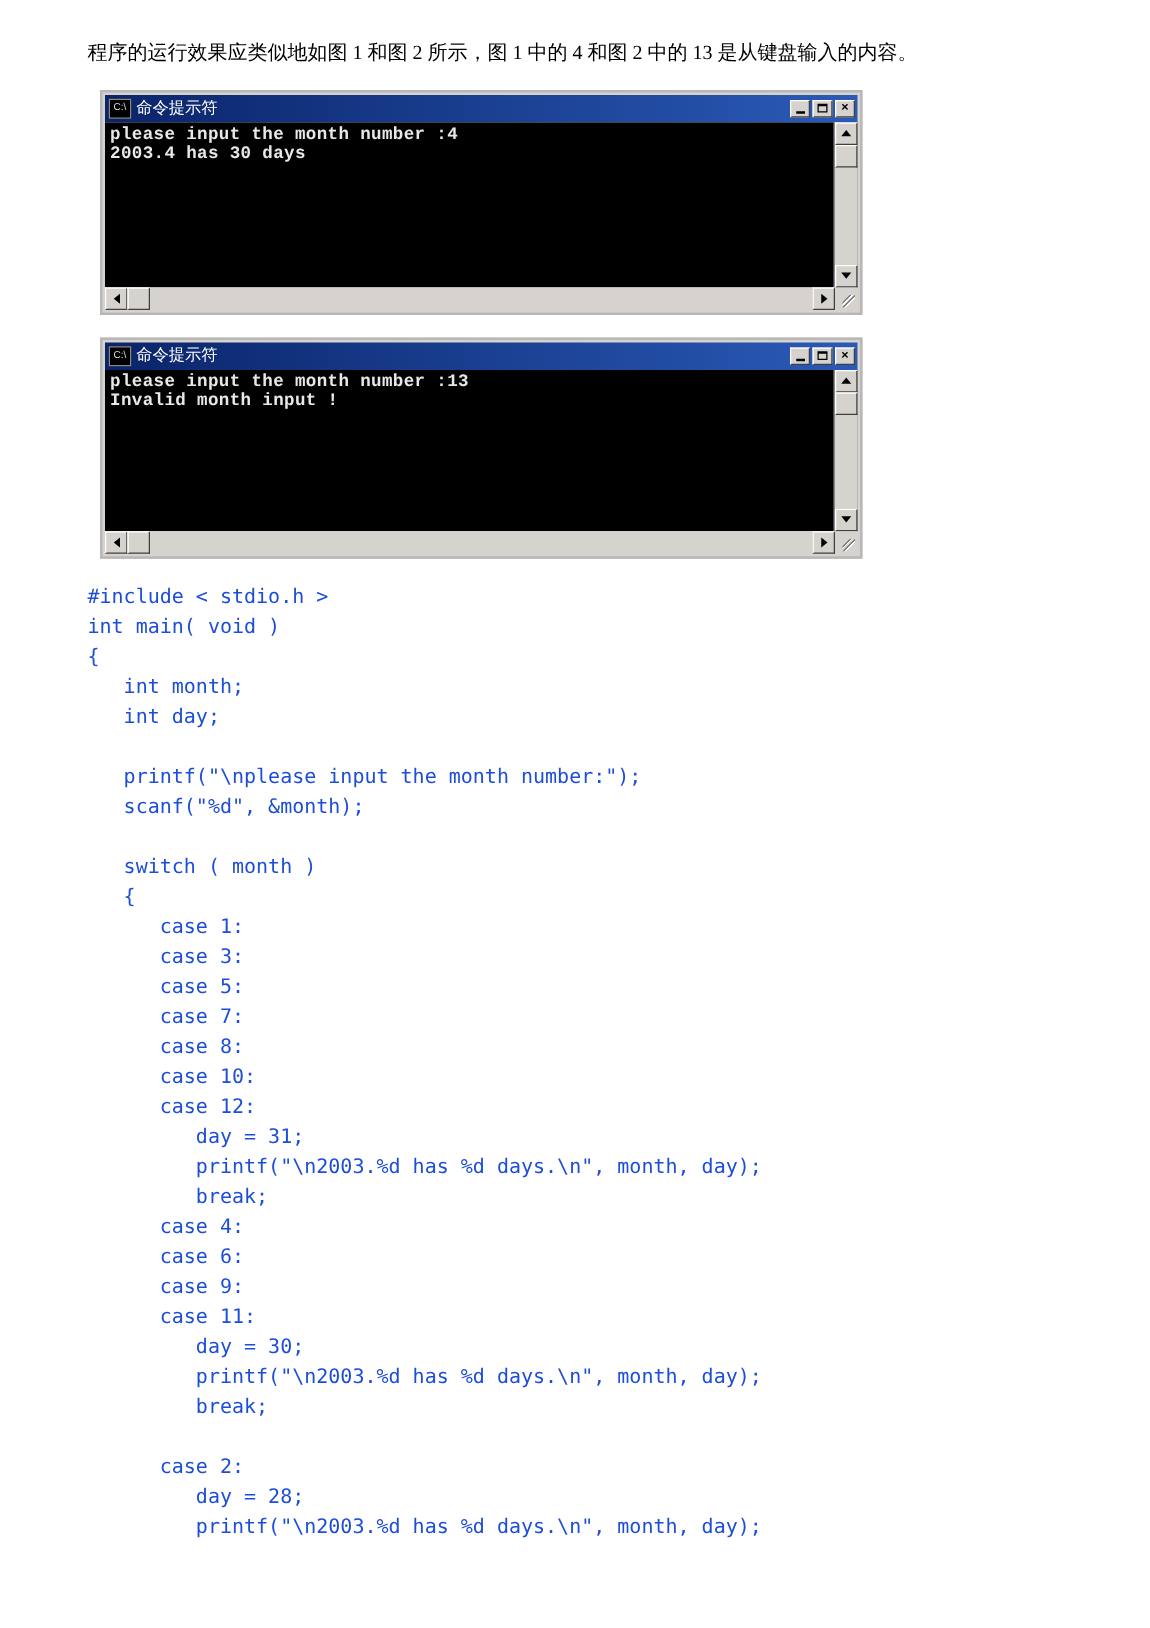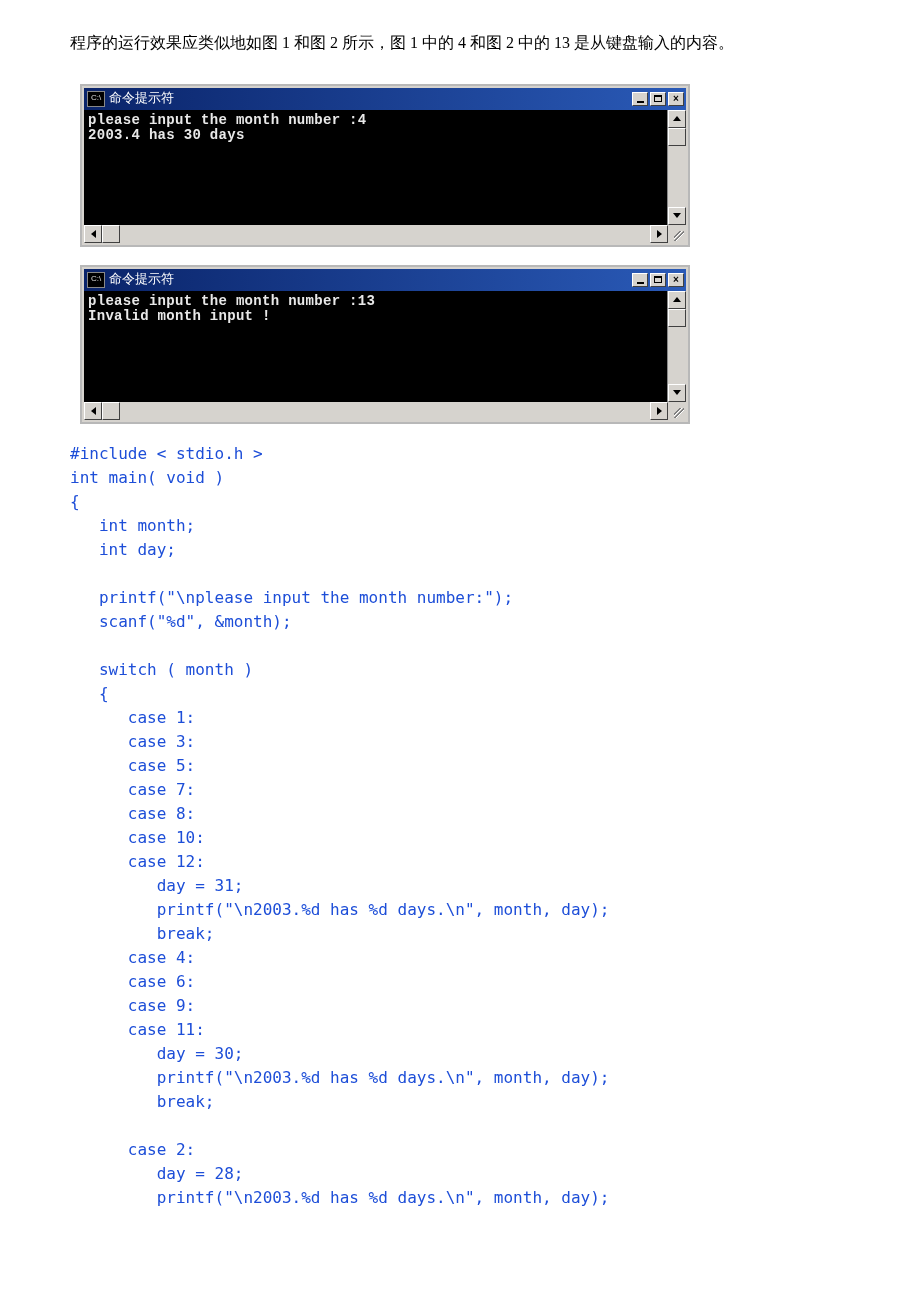--- a/index.html
+++ b/index.html
@@ -6,21 +6,21 @@
     margin: 0;
     padding: 30px 70px;
     font-family: SimSun, "宋体", serif;
     font-size: 16px;
     color: #000;
     background: #fff;
     width: 920px;
     box-sizing: border-box;
     line-height: 1.6;
   }
-  .intro { margin-bottom: 28px; }
+  .intro { margin-bottom: 16px; }
   .cmdwin {
     width: 610px;
     margin: 4px 0 18px 10px;
     border: 2px solid #b8b8b8;
     background: #d6d3ce;
     padding: 2px;
     box-sizing: border-box;
     font-family: sans-serif;
   }
   .titlebar {
@@ -149,21 +149,21 @@
 <div class="cmdwin">
   <div class="titlebar">
     <div class="tb-icon">C:\</div>
     <div class="tb-title">命令提示符</div>
     <div class="tb-btns">
       <div class="tb-btn min"></div>
       <div class="tb-btn max"></div>
       <div class="tb-btn close">×</div>
     </div>
   </div>
-  <div class="console-body" style="height:115px">
+  <div class="console-body" style="height:132px">
     <div class="console-text">please input the month number :4
 2003.4 has 30 days</div>
     <div class="vscroll">
       <div class="sbtn up"></div>
       <div class="vtrack">
           <div class="vthumb"></div>
         </div>
       <div class="sbtn down"></div>
     </div>
   </div>
@@ -180,21 +180,21 @@
 <div class="cmdwin">
   <div class="titlebar">
     <div class="tb-icon">C:\</div>
     <div class="tb-title">命令提示符</div>
     <div class="tb-btns">
       <div class="tb-btn min"></div>
       <div class="tb-btn max"></div>
       <div class="tb-btn close">×</div>
     </div>
   </div>
-  <div class="console-body" style="height:111px">
+  <div class="console-body" style="height:129px">
     <div class="console-text">please input the month number :13
 Invalid month input !</div>
     <div class="vscroll">
       <div class="sbtn up"></div>
       <div class="vtrack">
           <div class="vthumb"></div>
         </div>
       <div class="sbtn down"></div>
     </div>
   </div>

